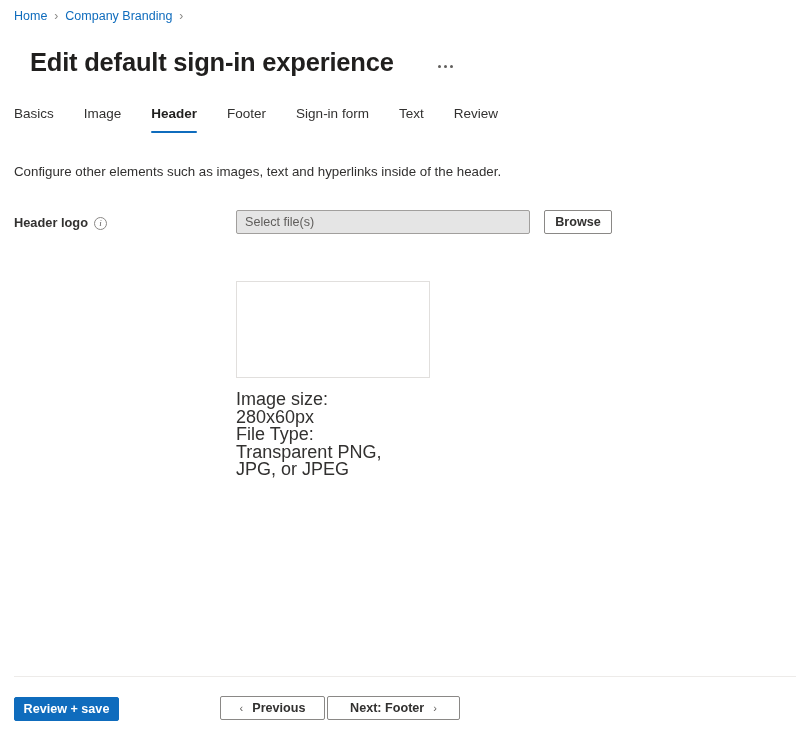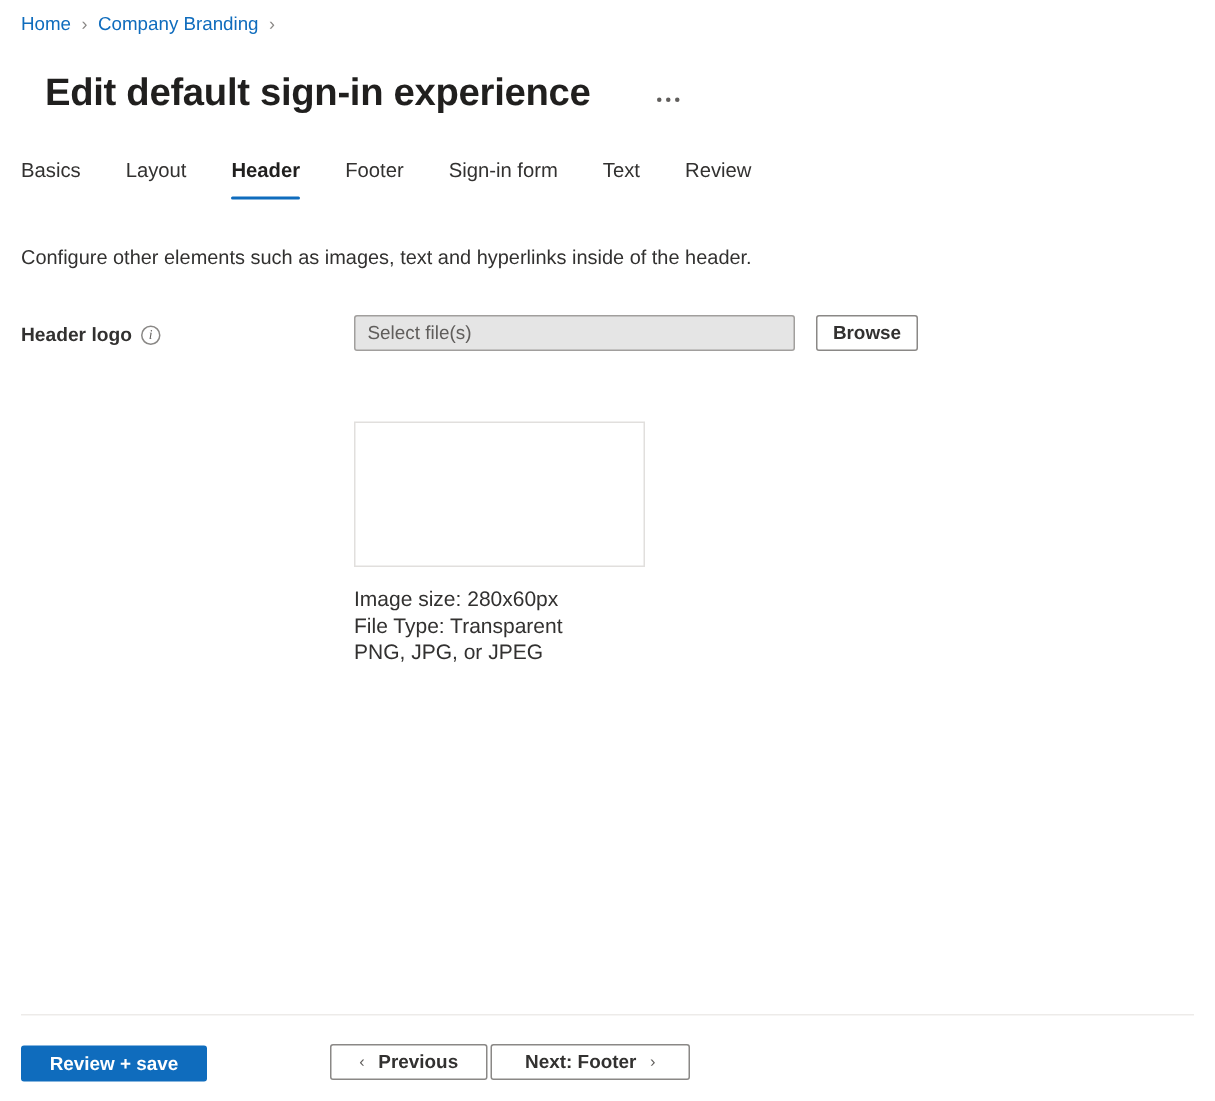--- a/index.html
+++ b/index.html
@@ -207,21 +207,21 @@
   }
   .preview-box {
     width: 194px;
     height: 97px;
     border: 1px solid #e1dfdd;
     background: #ffffff;
     box-sizing: border-box;
   }
   .preview-meta {
     margin-top: 13px;
-    font-size: 14px;
+    font-size: 18px;
     line-height: 17.5px;
     color: #323130;
     max-width: 160px;
   }
   .preview-meta div { white-space: normal; }
 
   
   .footer-divider {
     position: absolute;
     left: 14px;
@@ -232,21 +232,21 @@
   }
   .footer-bar {
     position: absolute;
     left: 14px;
     top: 697px;
     display: flex;
     align-items: center;
     height: 24px;
   }
   .primary-btn {
-    width: 124px;
+    width: 105px;
     height: 24px;
     background: #0f6cbd;
     border: 1px solid #0f6cbd;
     color: #ffffff;
     font-size: 12.6px;
     font-weight: 600;
     font-family: inherit;
     border-radius: 2px;
     cursor: pointer;
     padding: 0;
@@ -300,21 +300,21 @@
   <h1 class="page-title">Edit default sign-in experience</h1>
   <button class="ellipsis-btn" title="More actions">
     <span></span>
     <span></span>
     <span></span>
   </button>
 </div>
 
 <div class="tabs">
   <button class="tab">Basics</button>
-  <button class="tab">Layout</button>
+  <button class="tab">Image</button>
   <button class="tab active">Header</button>
   <button class="tab">Footer</button>
   <button class="tab">Sign-in form</button>
   <button class="tab">Text</button>
   <button class="tab">Review</button>
 </div>
 
 <p class="description">Configure other elements such as images, text and hyperlinks inside of the header.</p>
 
 <div class="form-row">

